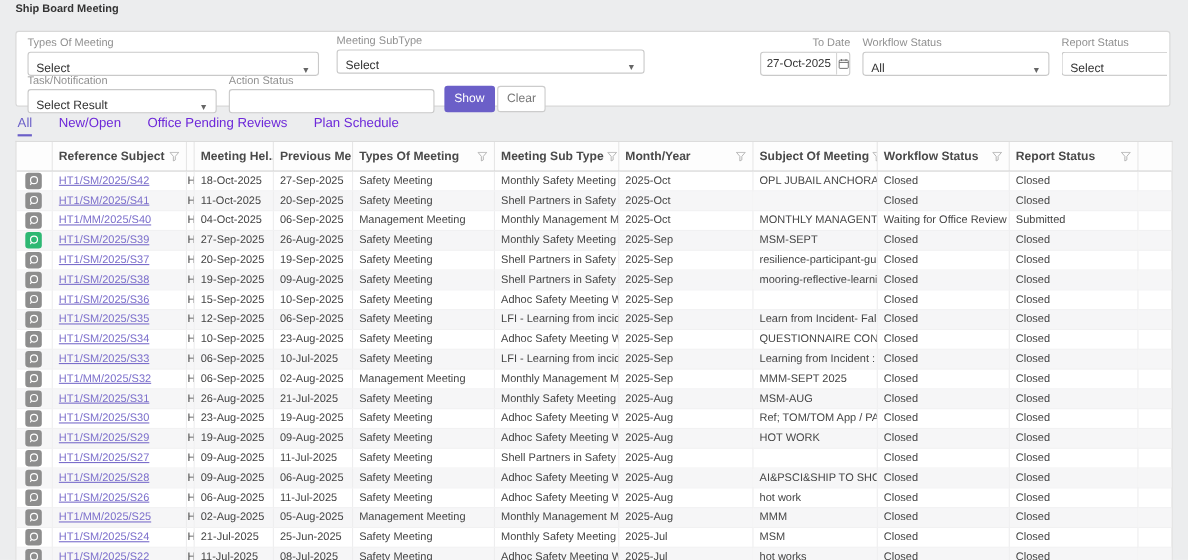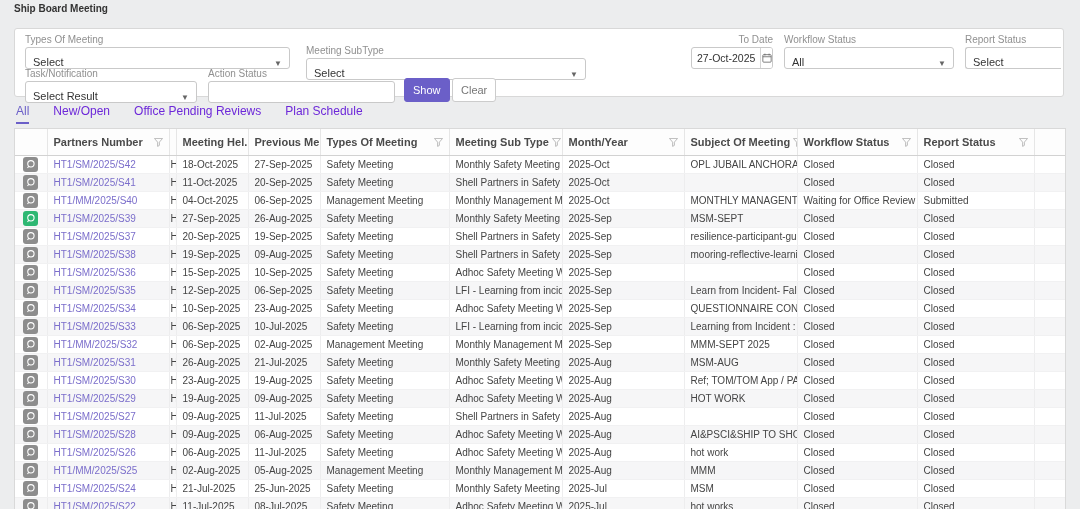--- a/index.html
+++ b/index.html
@@ -41,40 +41,40 @@
   table{border-collapse:collapse;table-layout:fixed;width:1050px;}
   th{height:26px;font-size:11px;font-weight:bold;color:#4a4a4a;text-align:left;padding:0 6px;
     border-bottom:1px solid #d2d2d2;border-right:1px solid #e6e6e6;background:#fdfdfd;
     white-space:nowrap;overflow:hidden;}
   .th-inner{display:flex;align-items:center;justify-content:space-between;}
   td{height:17px;font-size:10px;color:#444;padding:0 6px;border-right:1px solid #ededee;
     border-bottom:1px solid #f1f1f2;white-space:nowrap;overflow:hidden;}
   tr.even td{background:#f6f6f7;}
   td.icon-cell{text-align:center;padding:0;}
   td.sliver-cell{padding:0 0 0 1px;color:#444;}
-  a.ref-link{color:#7b6ecb;cursor:pointer;}
+  a.ref-link{color:#7b6ecb;text-decoration:underline;cursor:pointer;}
   .badge{display:inline-flex;width:15px;height:15px;border-radius:3px;align-items:center;
     justify-content:center;vertical-align:middle;cursor:pointer;}
   .funnel{flex:0 0 auto;margin-left:3px;}
 </style>
 </head>
 <body>
 
 <div class="page-title">Ship Board Meeting</div>
 
 <div class="filter-panel">
 
   <div class="field" style="left:10px;top:5px;width:265px;">
     <span class="lbl">Types Of Meeting</span>
     <div class="selectbox">
       <span>Select</span>
       <span class="arrow">▼</span>
     </div>
   </div>
-  <div class="field" style="left:291px;top:16px;width:280px;">
+  <div class="field" style="left:291px;top:3px;width:280px;">
     <span class="lbl">Meeting SubType</span>
     <div class="selectbox">
       <span>Select</span>
       <span class="arrow">▼</span>
     </div>
   </div>
   <div class="field" style="left:676px;top:5px;width:82px;text-align:right;">
     <span class="lbl">To Date</span>
     <div class="dategroup">
       <span class="dateval">27-Oct-2025</span>
@@ -146,21 +146,21 @@
     </colgroup>
     <thead>
         <tr>
           <th>
             <div class="th-inner">
               <span></span>
             </div>
           </th>
           <th>
             <div class="th-inner">
-              <span>Partners Number</span>
+              <span>Reference Subject</span>
               <svg class="funnel" width="9" height="9" viewBox="0 0 10 10">
                 <path d="M0.5 0.5h9L6 4.6v3.6L4 9.3V4.6z" fill="none" stroke="#b5b5b5"></path>
               </svg>
             </div>
           </th>
           <th>
             <div class="th-inner">
               <span></span>
             </div>
           </th>

